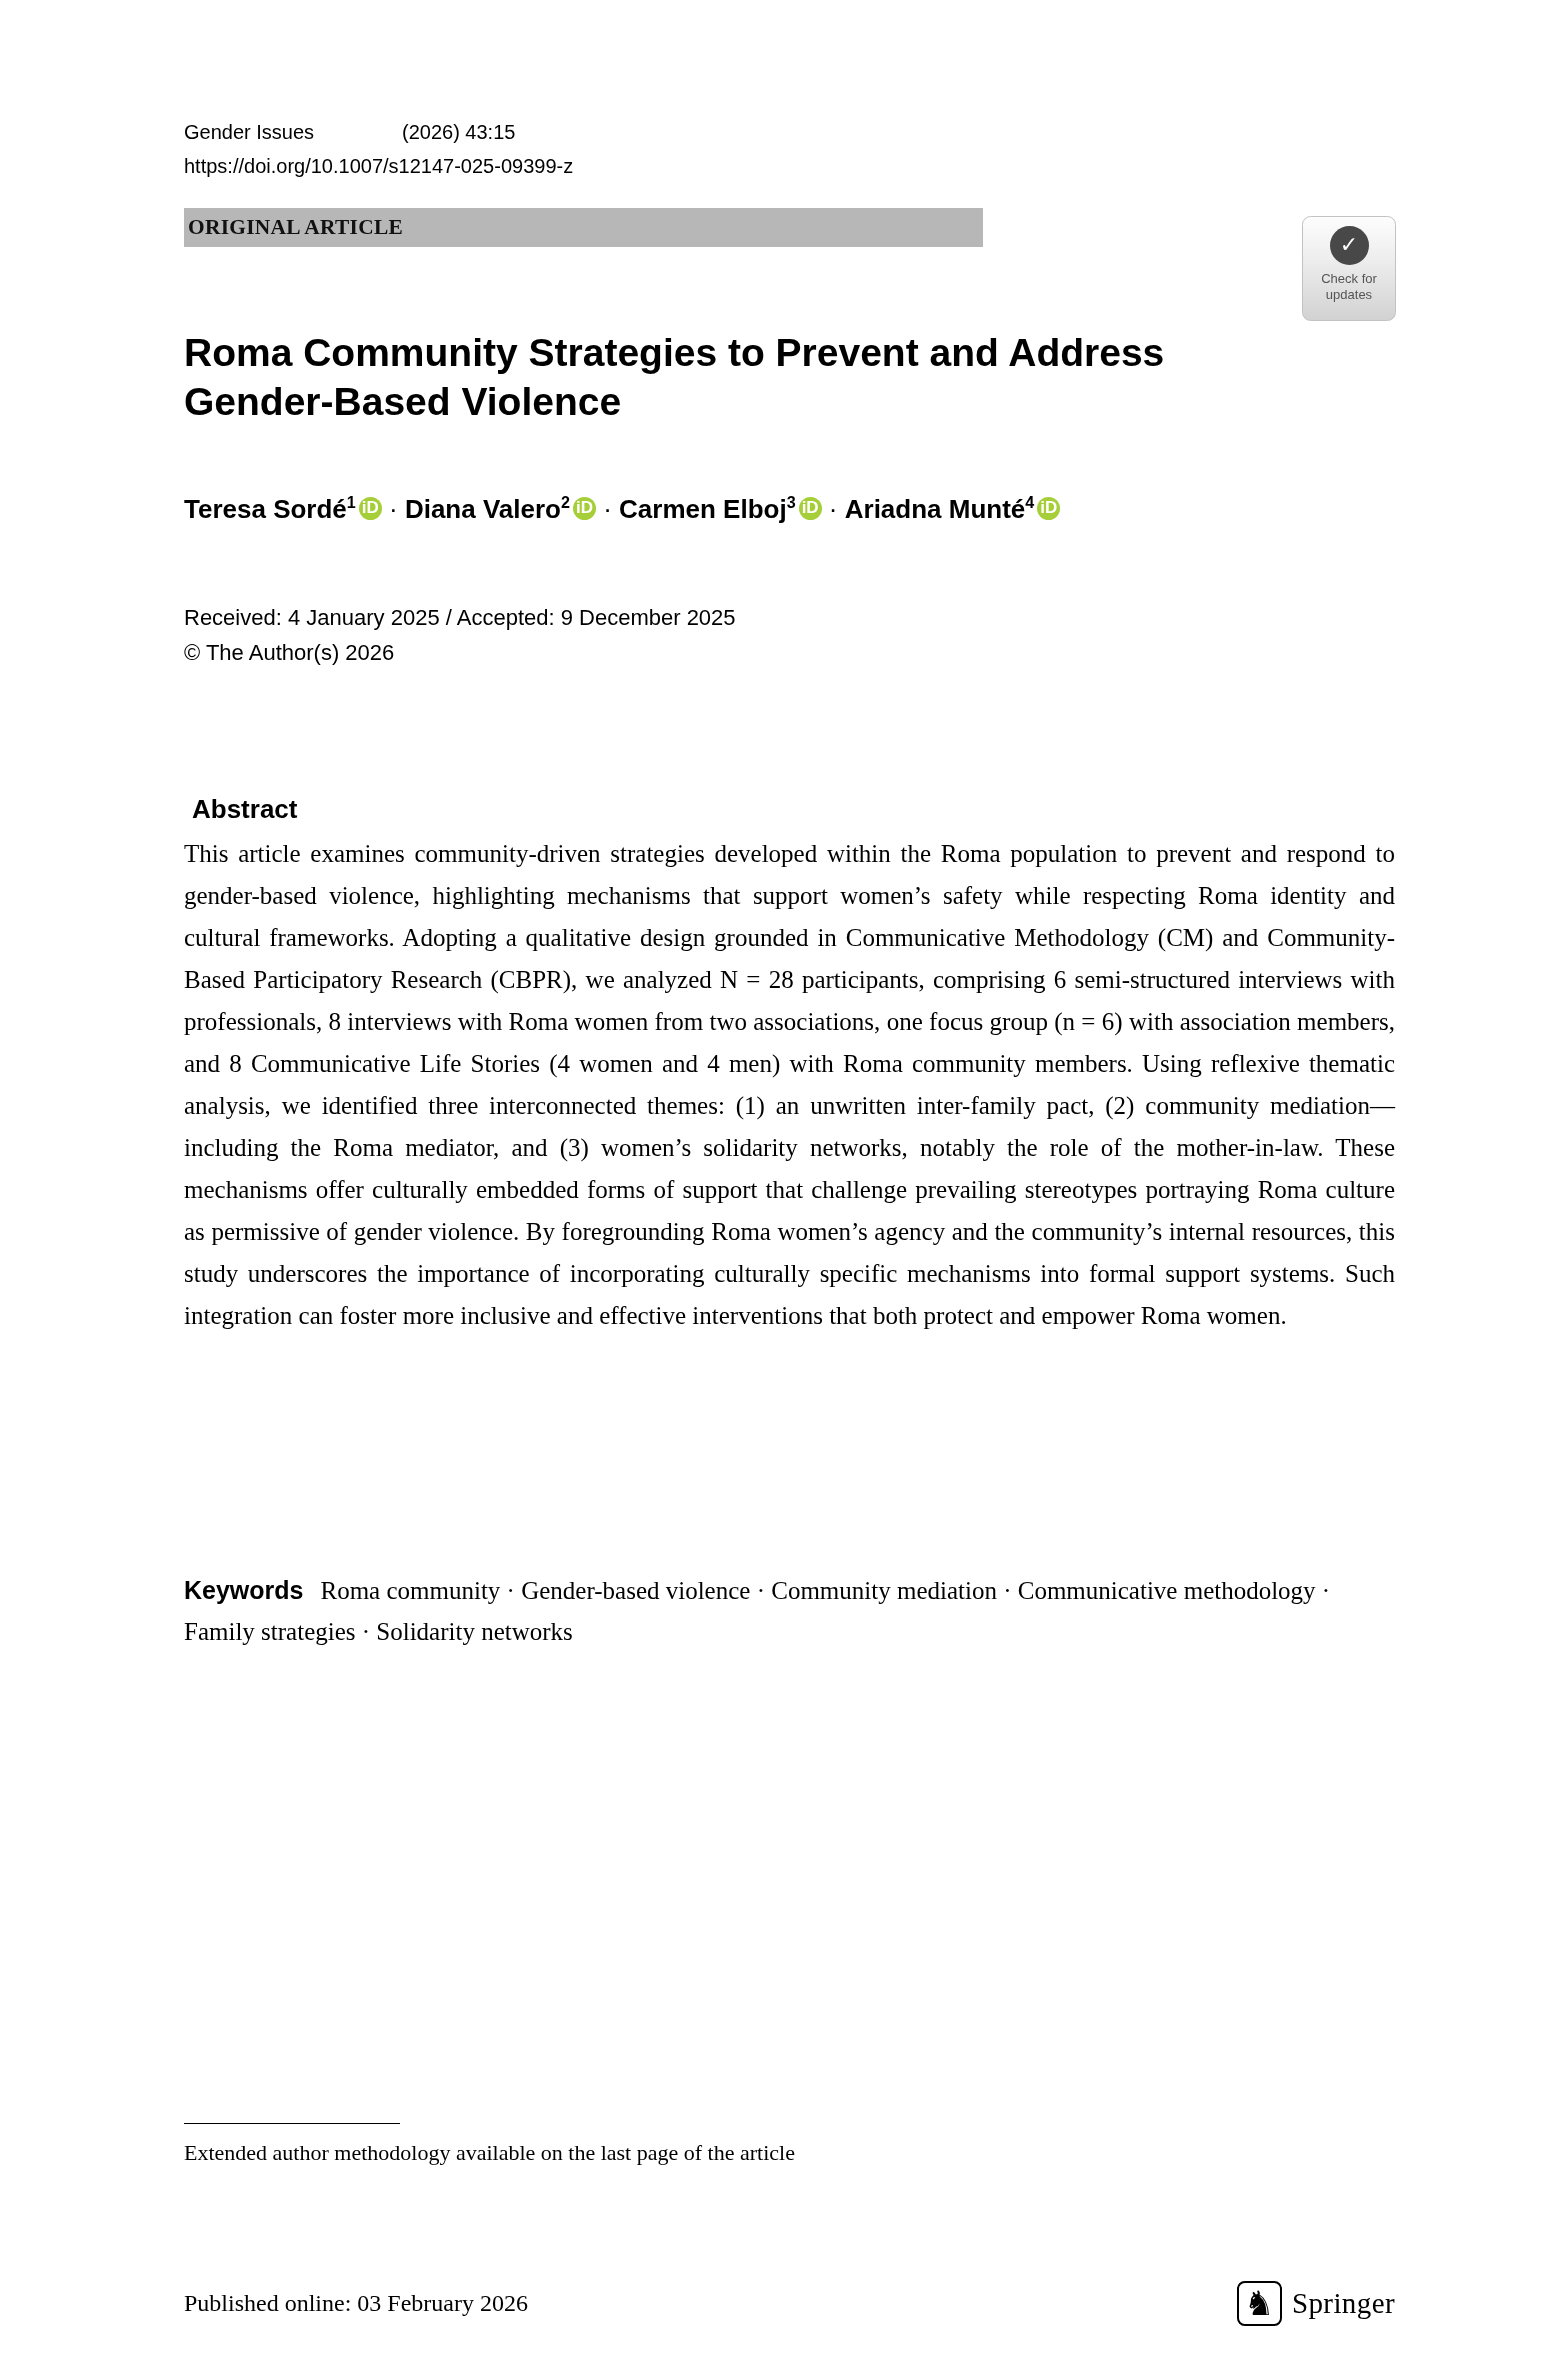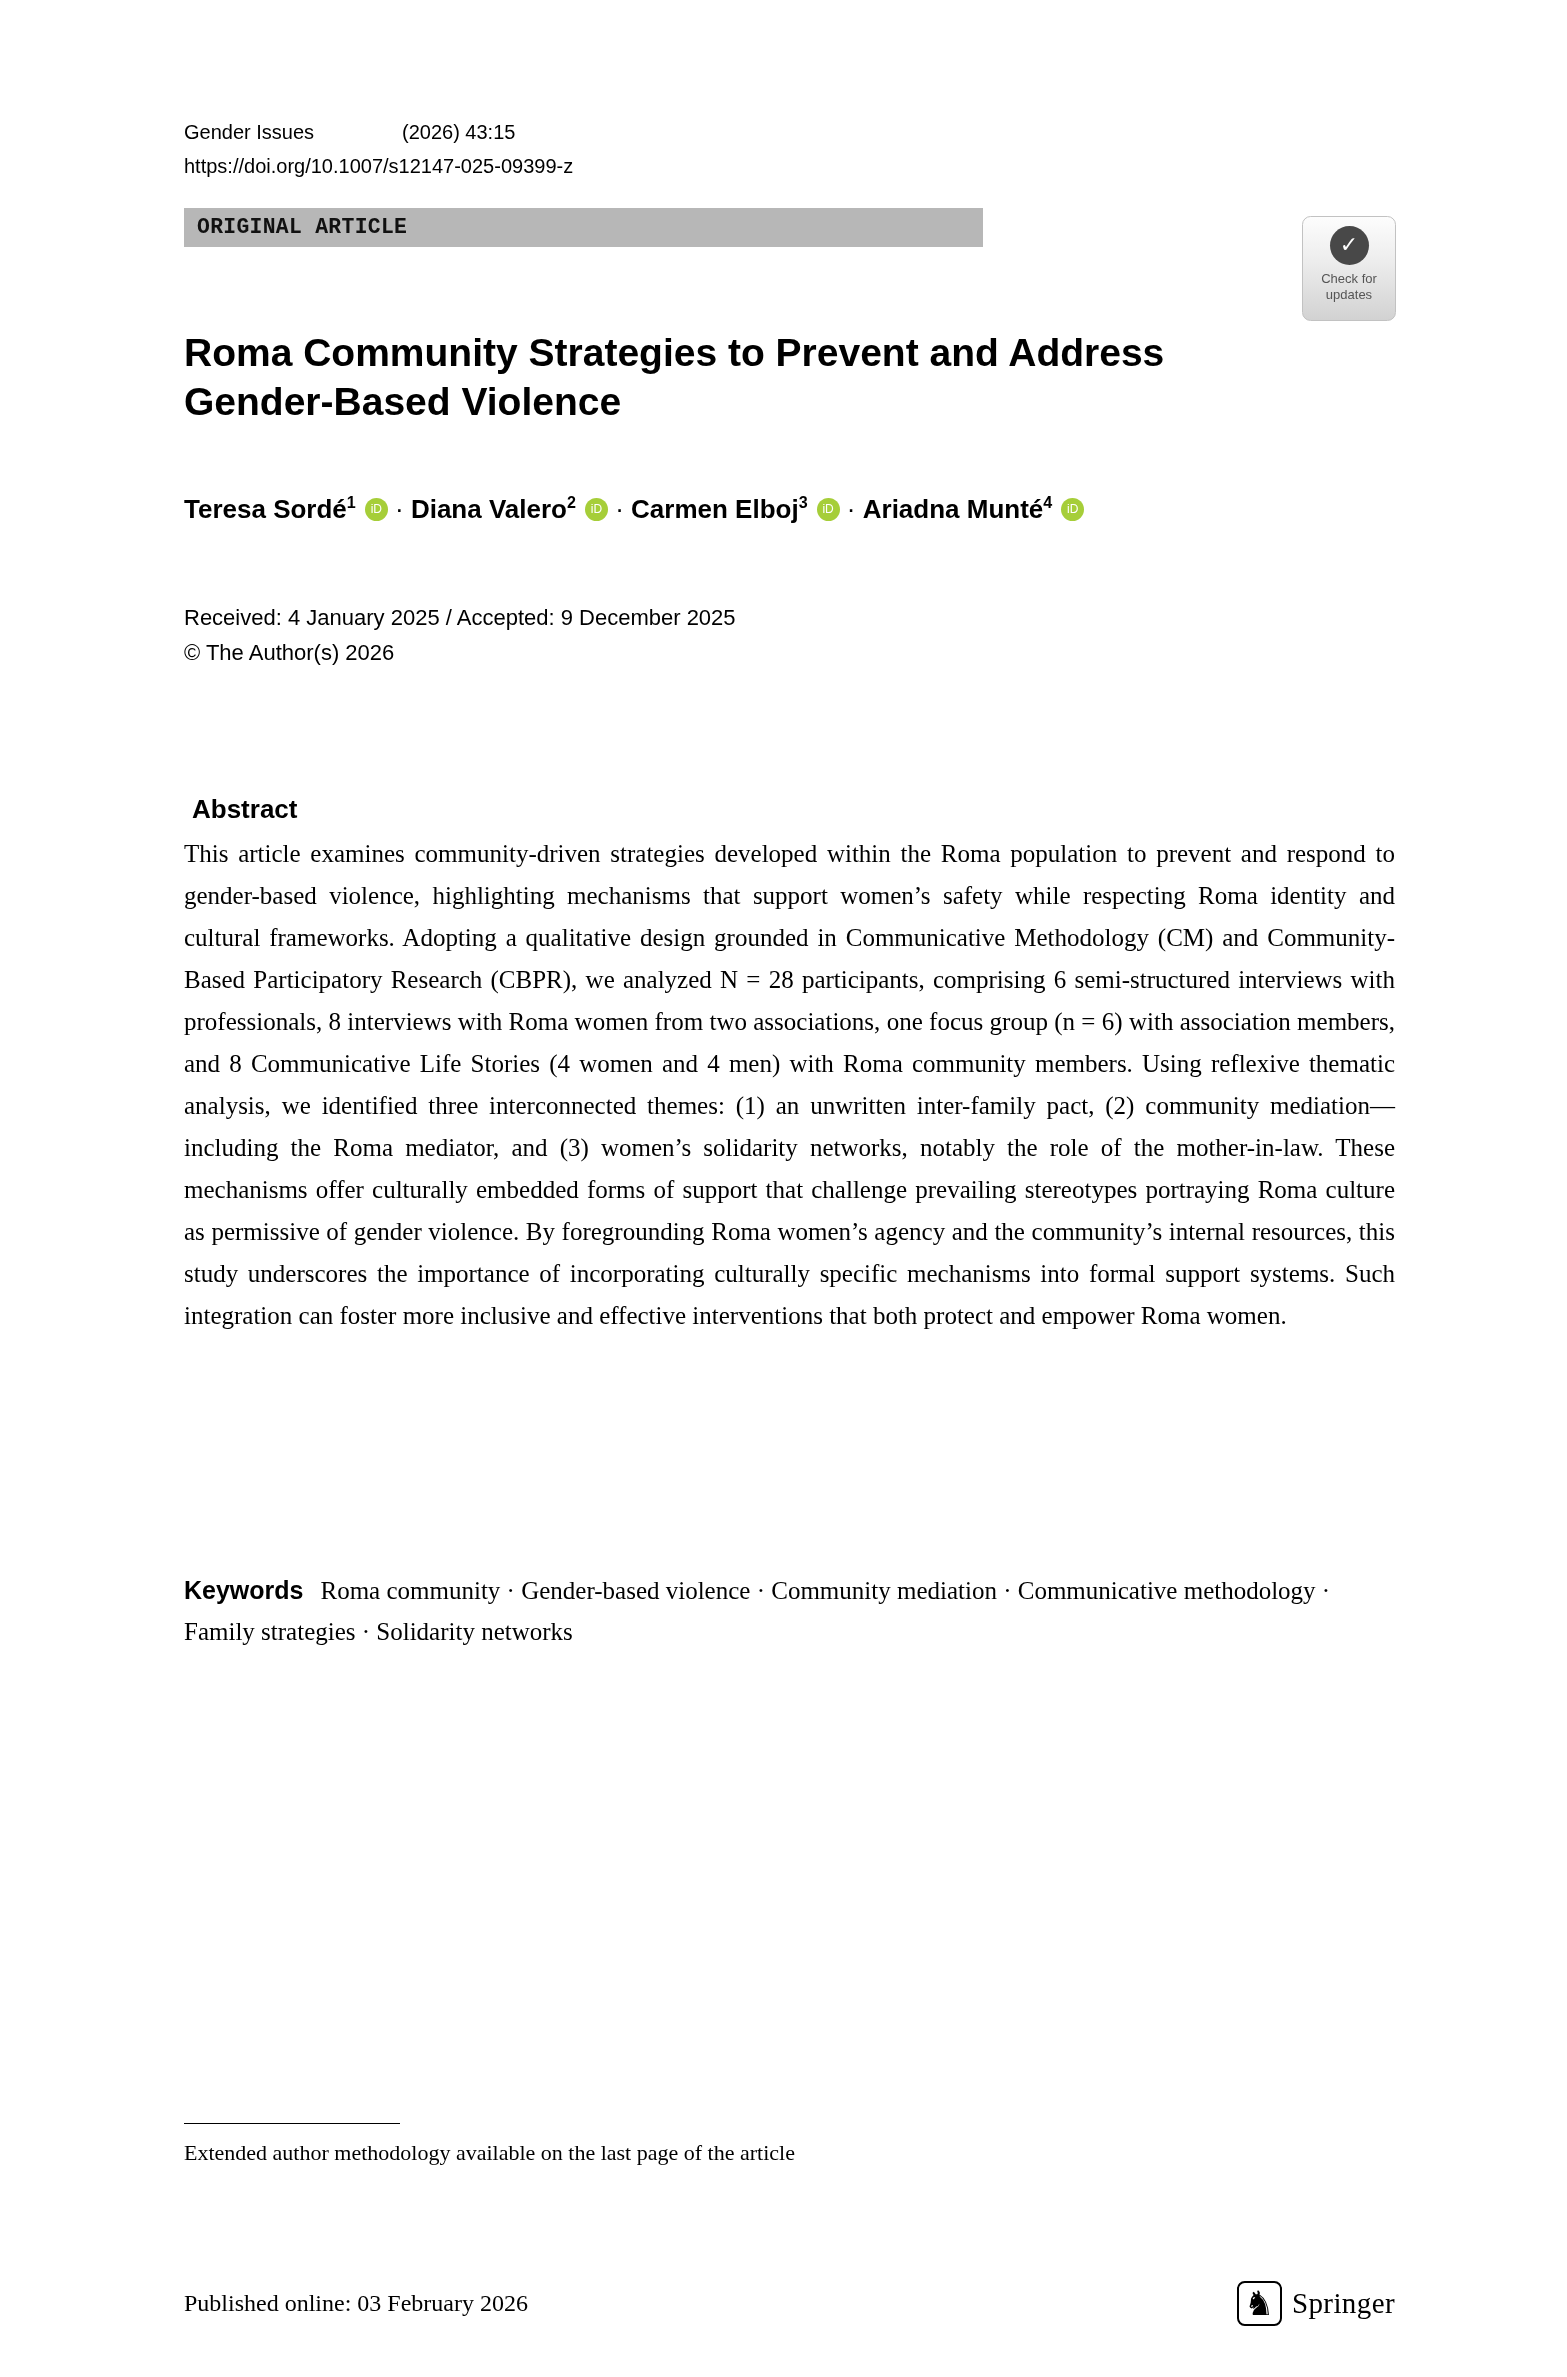--- a/index.html
+++ b/index.html
@@ -20,24 +20,24 @@
     font-size: 20px; line-height: 34px; color: #000;
   }
   .journal-name { display: inline-block; width: 218px; }
   .doi { font-family: "Liberation Sans", sans-serif; color: #000; text-decoration: none; margin-top: 33px; }
 
   
   .banner {
     position: absolute; top: 208px; left: 184px;
     width: 799px; height: 39px;
     background: var(--banner_gray, #b7b7b7);
-    font-family: Liberation Mono, monospace;
+    font-family: Liberation Serif, serif;
     font-weight: 700; font-size: 21.4px; line-height: 39px;
     letter-spacing: 0.3px; color: #111;
-    padding-left: 13px; box-sizing: border-box;
+    padding-left: 4px; box-sizing: border-box;
   }
 
   
   .check-badge {
     position: absolute; top: 216px; left: 1302px;
     width: 94px; height: 105px;
     border: 0.9px solid #c2c2c2; border-radius: 8.6px;
     background: linear-gradient(#fdfdfd 0%, #ececec 45%, #d2d2d2 100%);
     display: flex; flex-direction: column; align-items: center;
     padding-top: 8.6px; box-sizing: border-box;
@@ -71,22 +71,22 @@
     font-size: 26px; line-height: 34px;
   }
   .author { font-weight: 700; }
   .a-sep { font-weight: 400; }
   .a-sup { font-size: 0.62em; }
   .orcid {
     display: inline-flex; align-items: center; justify-content: center;
     width: 23px; height: 23px; border-radius: 50%;
     background: var(--orcid_green, #A6CE39); color: #fff;
     font-family: "Liberation Sans", sans-serif;
-    font-size: 12px; font-weight: 400; font-style: normal;
-    margin-left: 9px; vertical-align: 4.3px;
+    font-size: 17px; font-weight: 700; font-style: normal;
+    margin-left: 3px; vertical-align: 4.3px;
     cursor: pointer;
   }
 
   
   .dates {
     position: absolute; top: 600px; left: 184px;
     font-family: "Liberation Sans", sans-serif;
     font-size: 22px; line-height: 35px; color: #000;
   }
 

